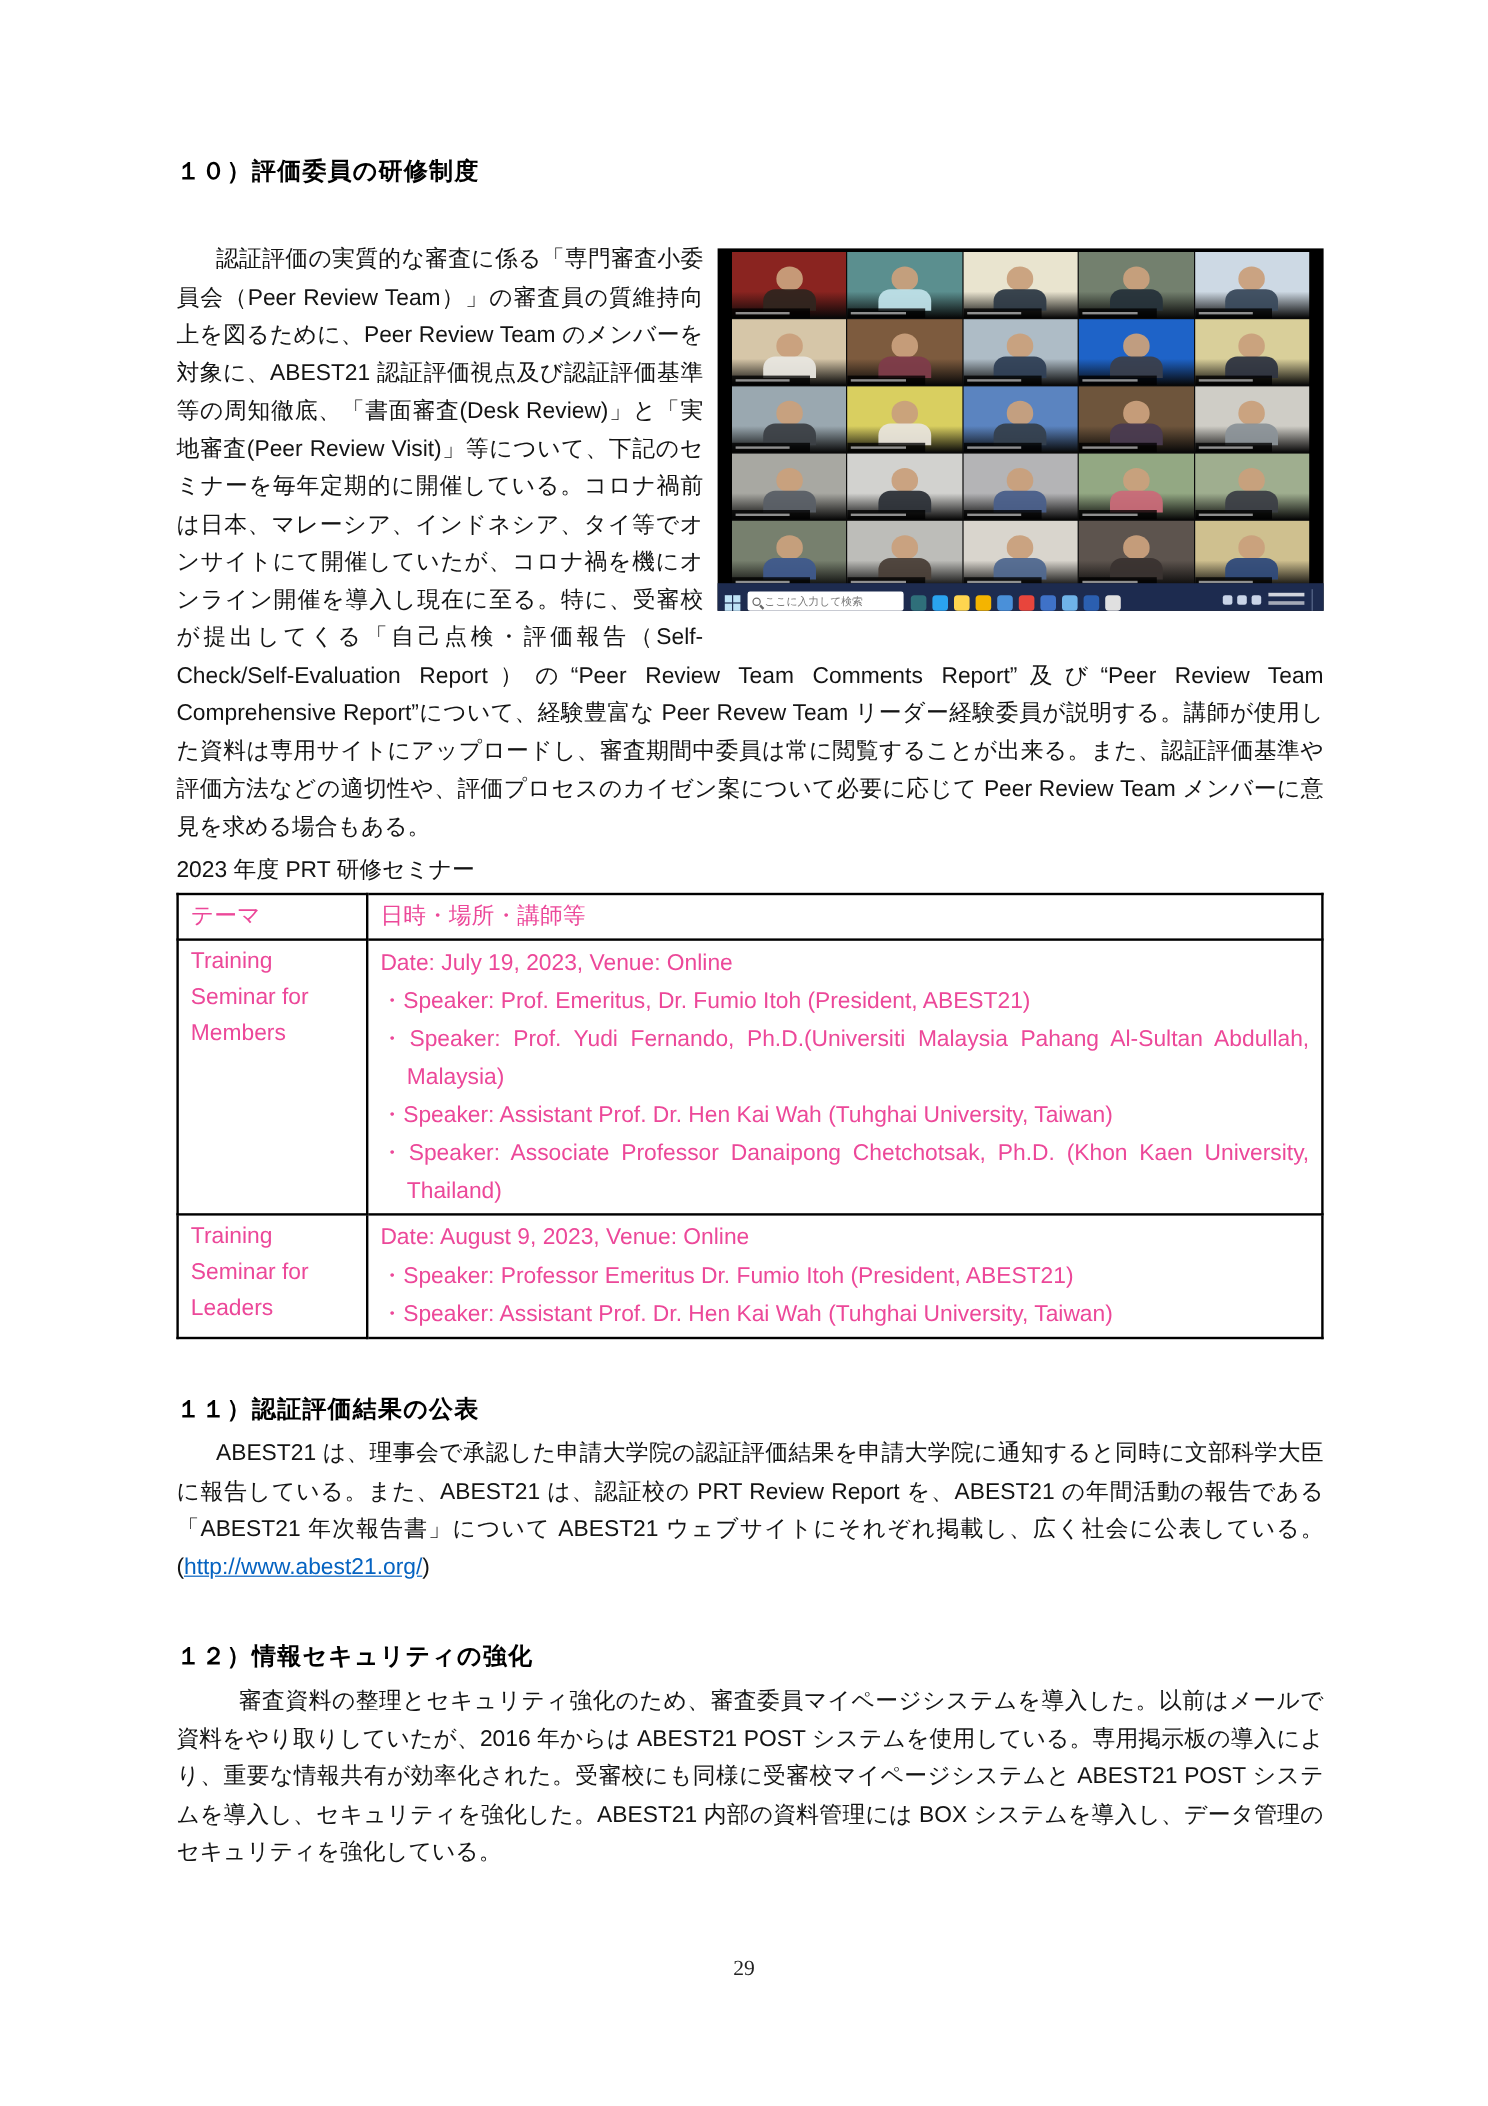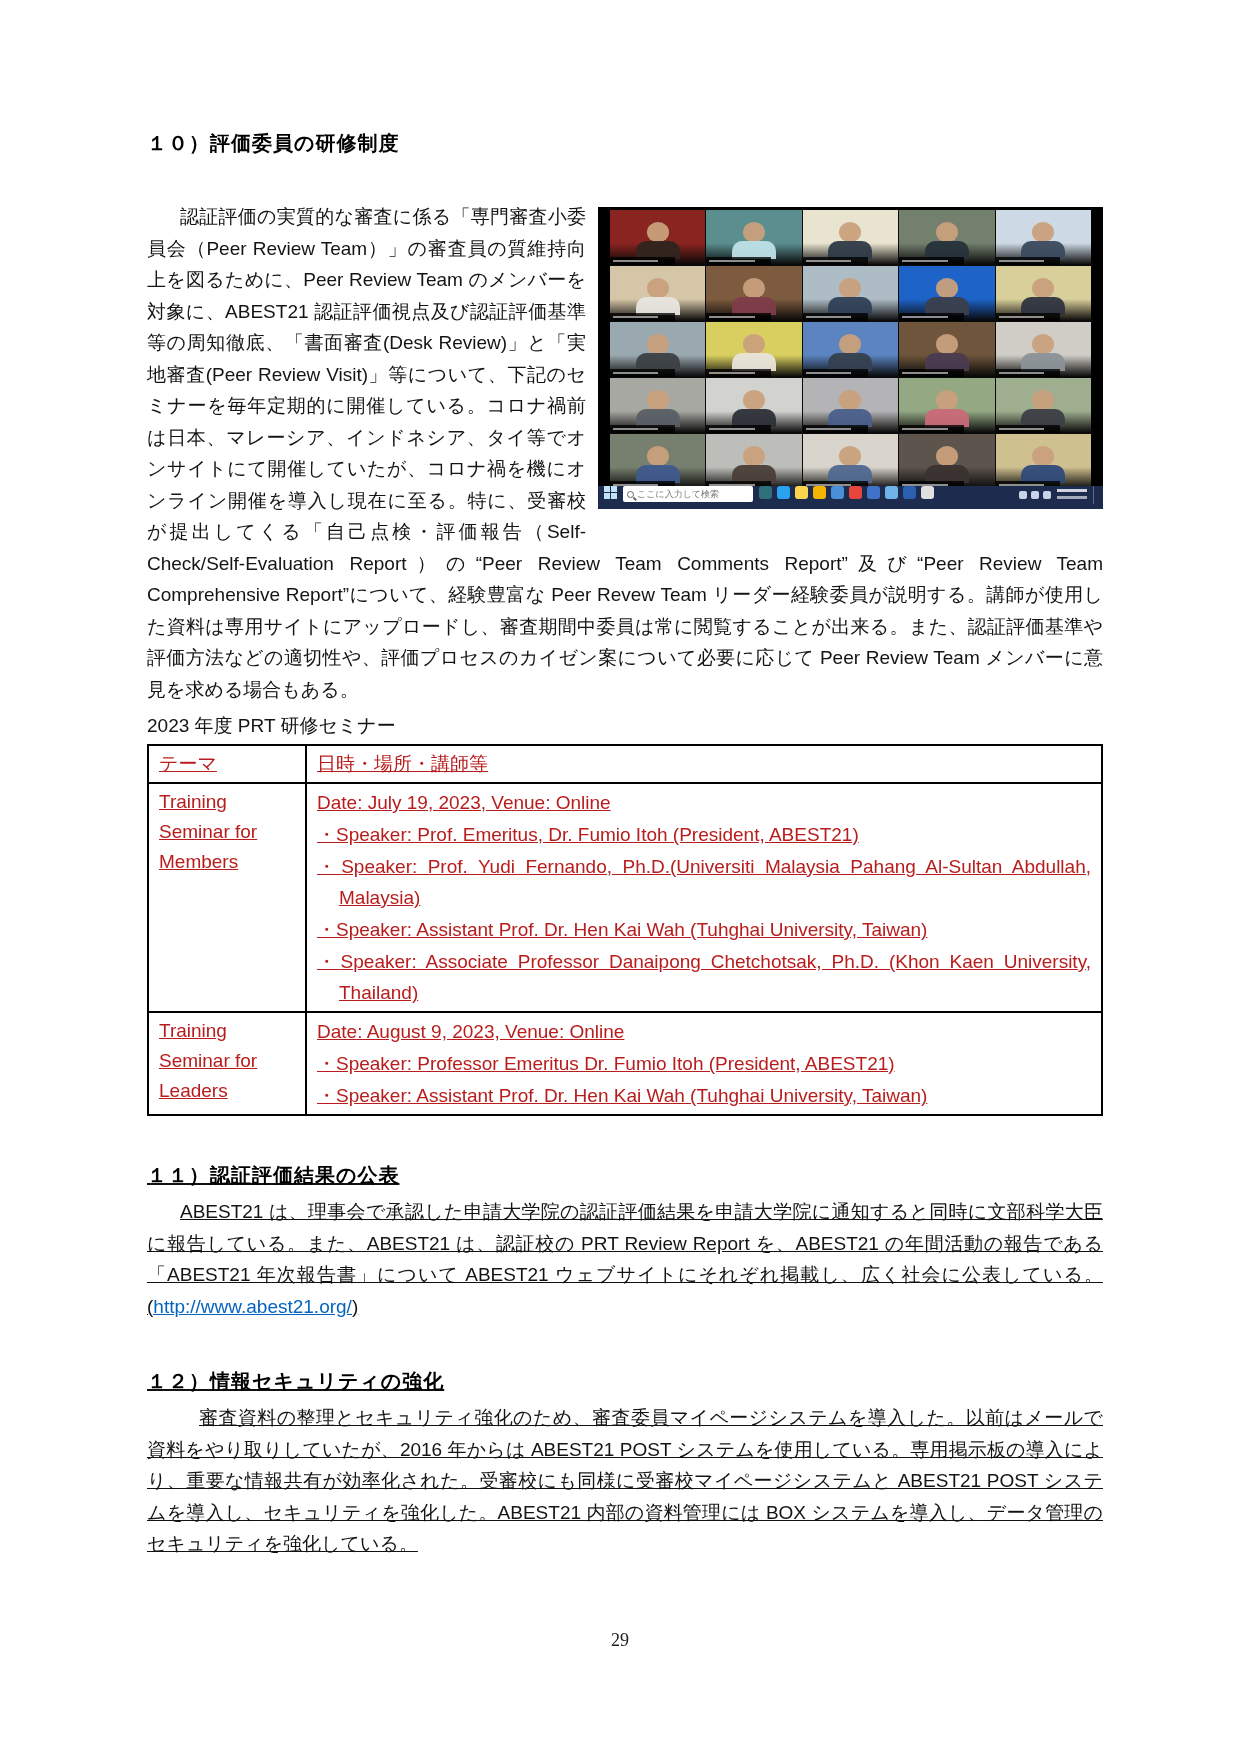--- a/index.html
+++ b/index.html
@@ -44,21 +44,21 @@
   .namebar {
     position:absolute; left:0; bottom:0; height:8px; width:68%;
     background:rgba(0,0,0,.78);
   }
   .namebar::after {
     content:""; position:absolute; left:3px; top:3px; width:70%; height:2px;
     background:rgba(255,255,255,.55);
   }
   .win-taskbar {
     position:absolute; left:0; right:0; bottom:0; height:23px;
-    background:#1d2b4f; display:flex; align-items:flex-start; gap:6px;
+    background:#1d2b4f; display:flex; align-items:flex-end; gap:6px;
     padding:0 6px;
   }
   .start-ic { width:13px; height:13px; display:grid;
     grid-template-columns:6px 6px; grid-template-rows:6px 6px; gap:1px; }
   .start-ic span { background:#bfe3f5; }
   .tb-search {
     width:130px; height:16px; background:#fff; border-radius:2px;
     display:flex; align-items:center; gap:3px; padding:0 4px; overflow:hidden;
   }
   .mag { width:7px; height:7px; border:1.5px solid #666; border-radius:50%;
@@ -75,35 +75,35 @@
     content:""; position:absolute; left:2px; right:2px; height:3px;
     background:rgba(255,255,255,.8);
   }
   .tray-clock::after { top:7px; background:rgba(255,255,255,.6); }
   .show-desk { width:4px; height:18px; border-left:1px solid #5a6a8c; }
 
   
   .caption { font-size:19px; line-height:30px; margin-top:6px; color:#141414; }
   table.seminar {
     width:100%; border-collapse:collapse; margin-top:3px;
-    font-size:19px; color:#b91c1c;text-decoration:underline;
+    font-size:19px; color:#ec4899;
   }
   table.seminar th, table.seminar td {
     border:2px solid #000; vertical-align:top; text-align:left;
     padding:3px 10px; font-weight:normal; line-height:30px;
   }
   table.seminar col.c1 { width:158px; }
   .detail-date { line-height:31px; }
   .speaker {
     padding-left:22px; text-indent:-22px; text-align:justify; line-height:31px;
     margin-top:1px;
   }
   .speaker::before { content:"\30FB"; }
 
-  .sec-block { margin-top:46px;text-decoration:underline; }
+  .sec-block { margin-top:46px; }
   .link { color:#0563c1; text-decoration:underline; }
 
   .page-number {
     position:absolute; left:0; right:0; top:1630px; text-align:center;
     font-family:"Liberation Serif","DejaVu Serif",serif;
     font-size:18px; color:#222;
   }
 </style>
 </head>
 <body>

